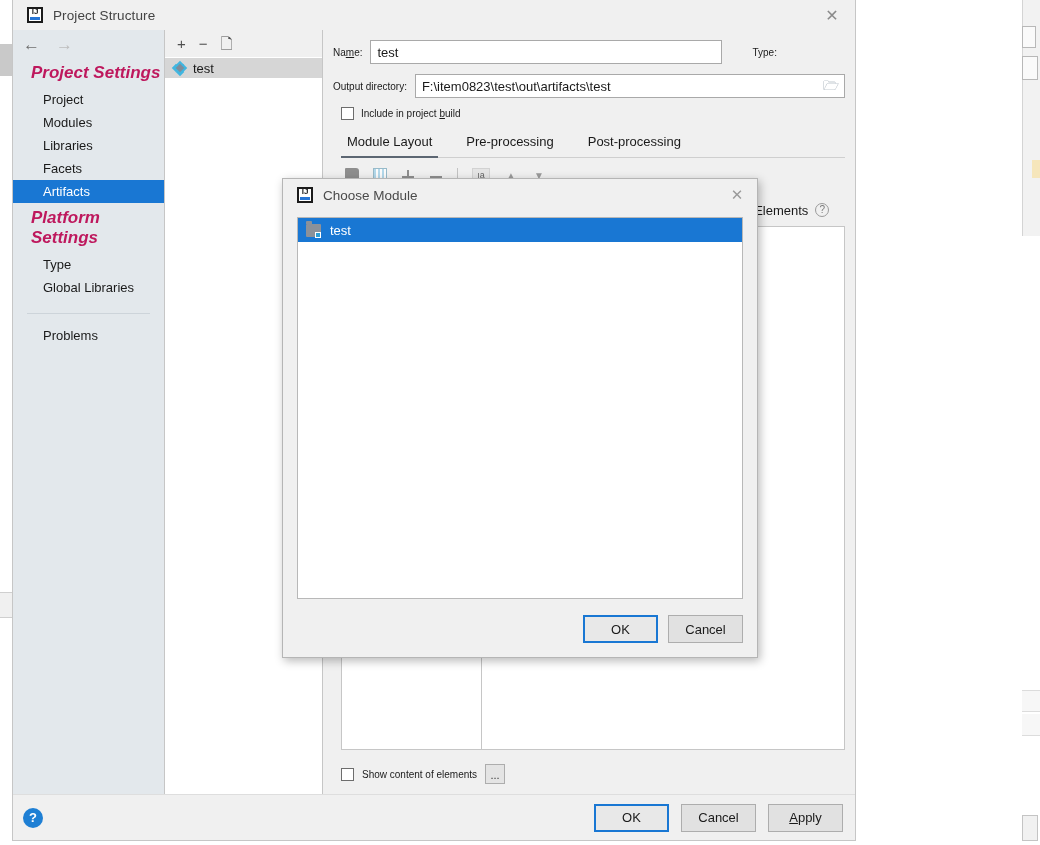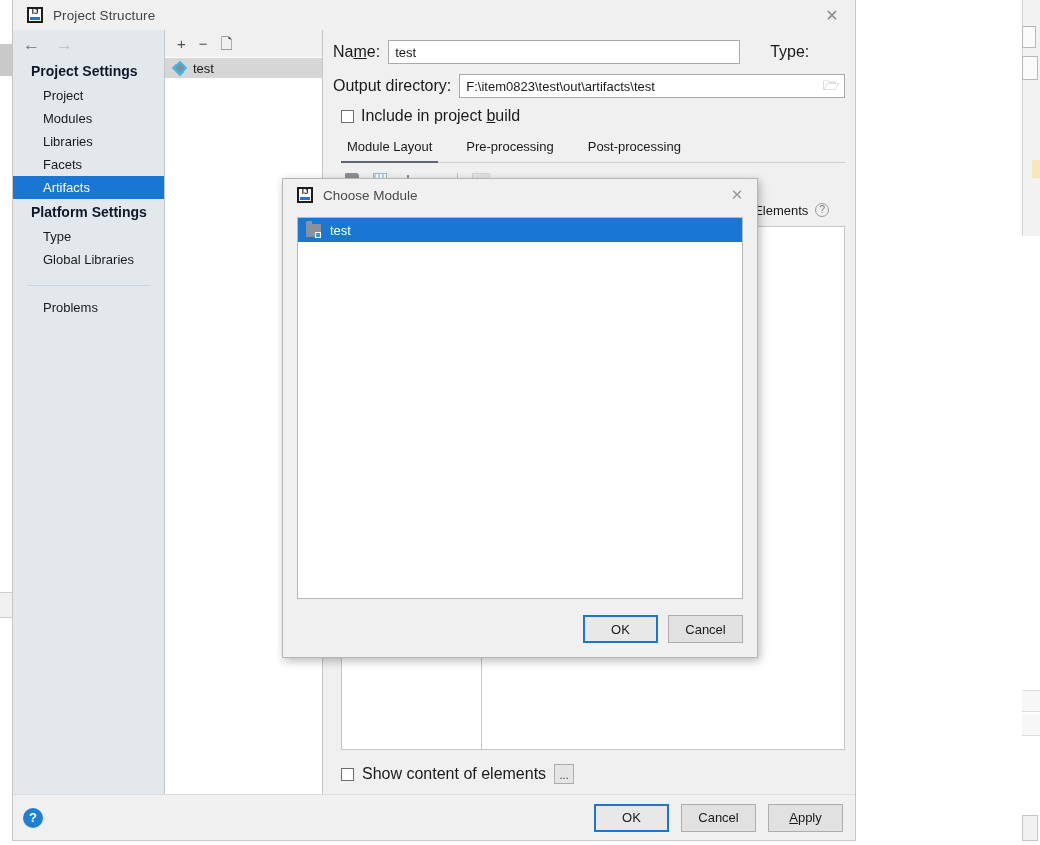--- a/index.html
+++ b/index.html
@@ -108,22 +108,23 @@
     background: #e3e8ec;
     border-right: 1px solid #c6c6c6;
     position: relative;
   }
   #nav-arrows {
     height: 28px; display: flex; align-items: center; padding-left: 10px; gap: 16px;
   }
   .nav-arrow { font-size: 17px; color: #6f6f6f; line-height: 1; }
   .nav-arrow.disabled { color: #bdbdbd; }
   .side-group {
-    font-weight: bold; font-size: 14px; color: #0f172a;
+    font-weight: bold; font-size: 17px; color: #be185d;
     padding: 5px 0 5px 18px;
+    font-style: italic;
   }
   .side-item {
     font-size: 13px; color: #1a1a1a;
     padding: 4px 0 4px 30px;
     line-height: 15px;
   }
   .side-item.selected {
     background: #1977d3; color: #ffffff;
   }
   .side-sep {
@@ -162,21 +163,21 @@
   .diamond-icon i.b { left: 3.5px; top: 7px; }
 
   
   #detail {
     flex: 1; background: #f0f0f0; position: relative; min-width: 0;
   }
   .row { display: flex; align-items: center; }
   #row-name {
     padding: 10px 10px 0 10px; gap: 8px;
   }
-  .lbl { font-size: 16px; color: #1a1a1a; white-space: nowrap; }
+  .lbl { font-size: 10px; color: #1a1a1a; white-space: nowrap; }
   .lbl u { text-decoration: underline; }
   .textfield {
     height: 24px; background: #ffffff; border: 1px solid #a9a9a9;
     font-size: 13px; color: #1a1a1a;
     display: flex; align-items: center; padding: 0 6px;
   }
   #name-input { width: 352px; }
   #type-combo {
     width: 230px; height: 24px; background: #e1e1e1; border: 1px solid #a9a9a9;
     display: flex; align-items: center; gap: 7px; padding: 0 8px;

